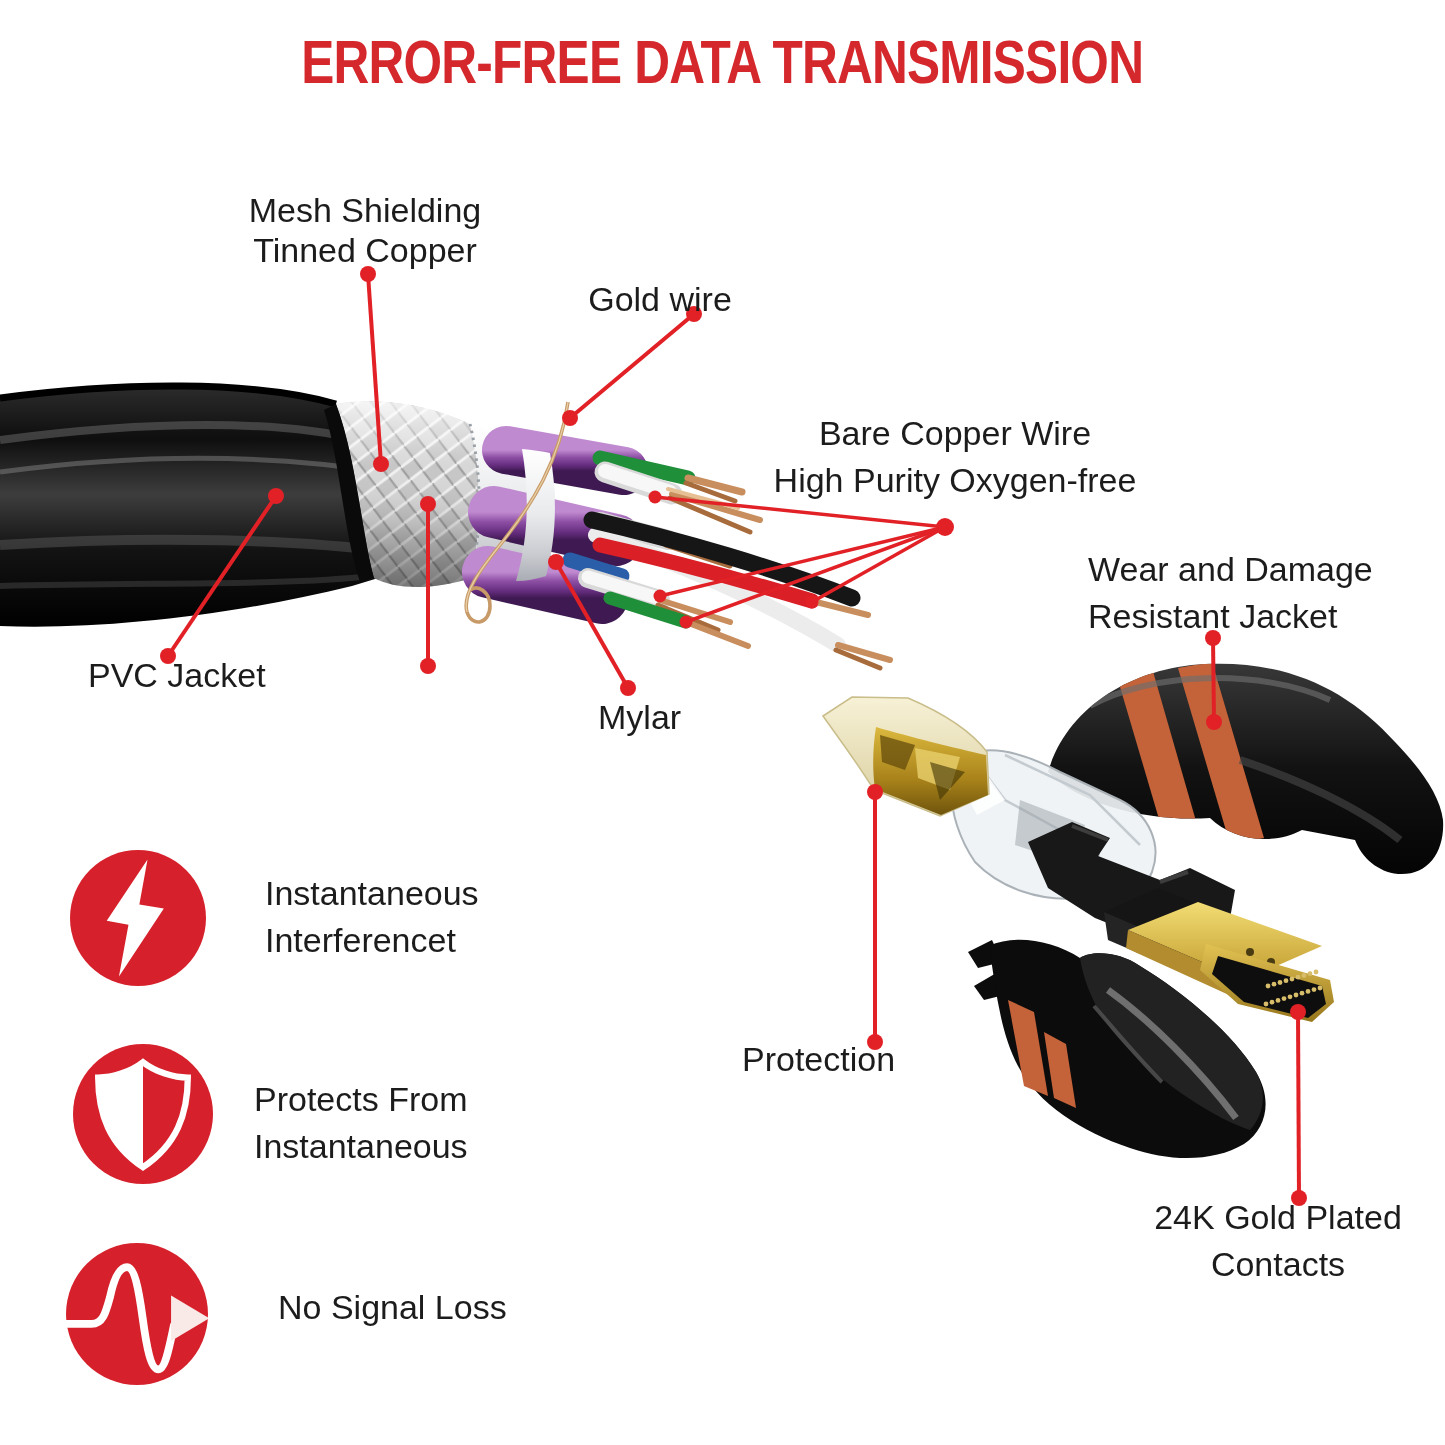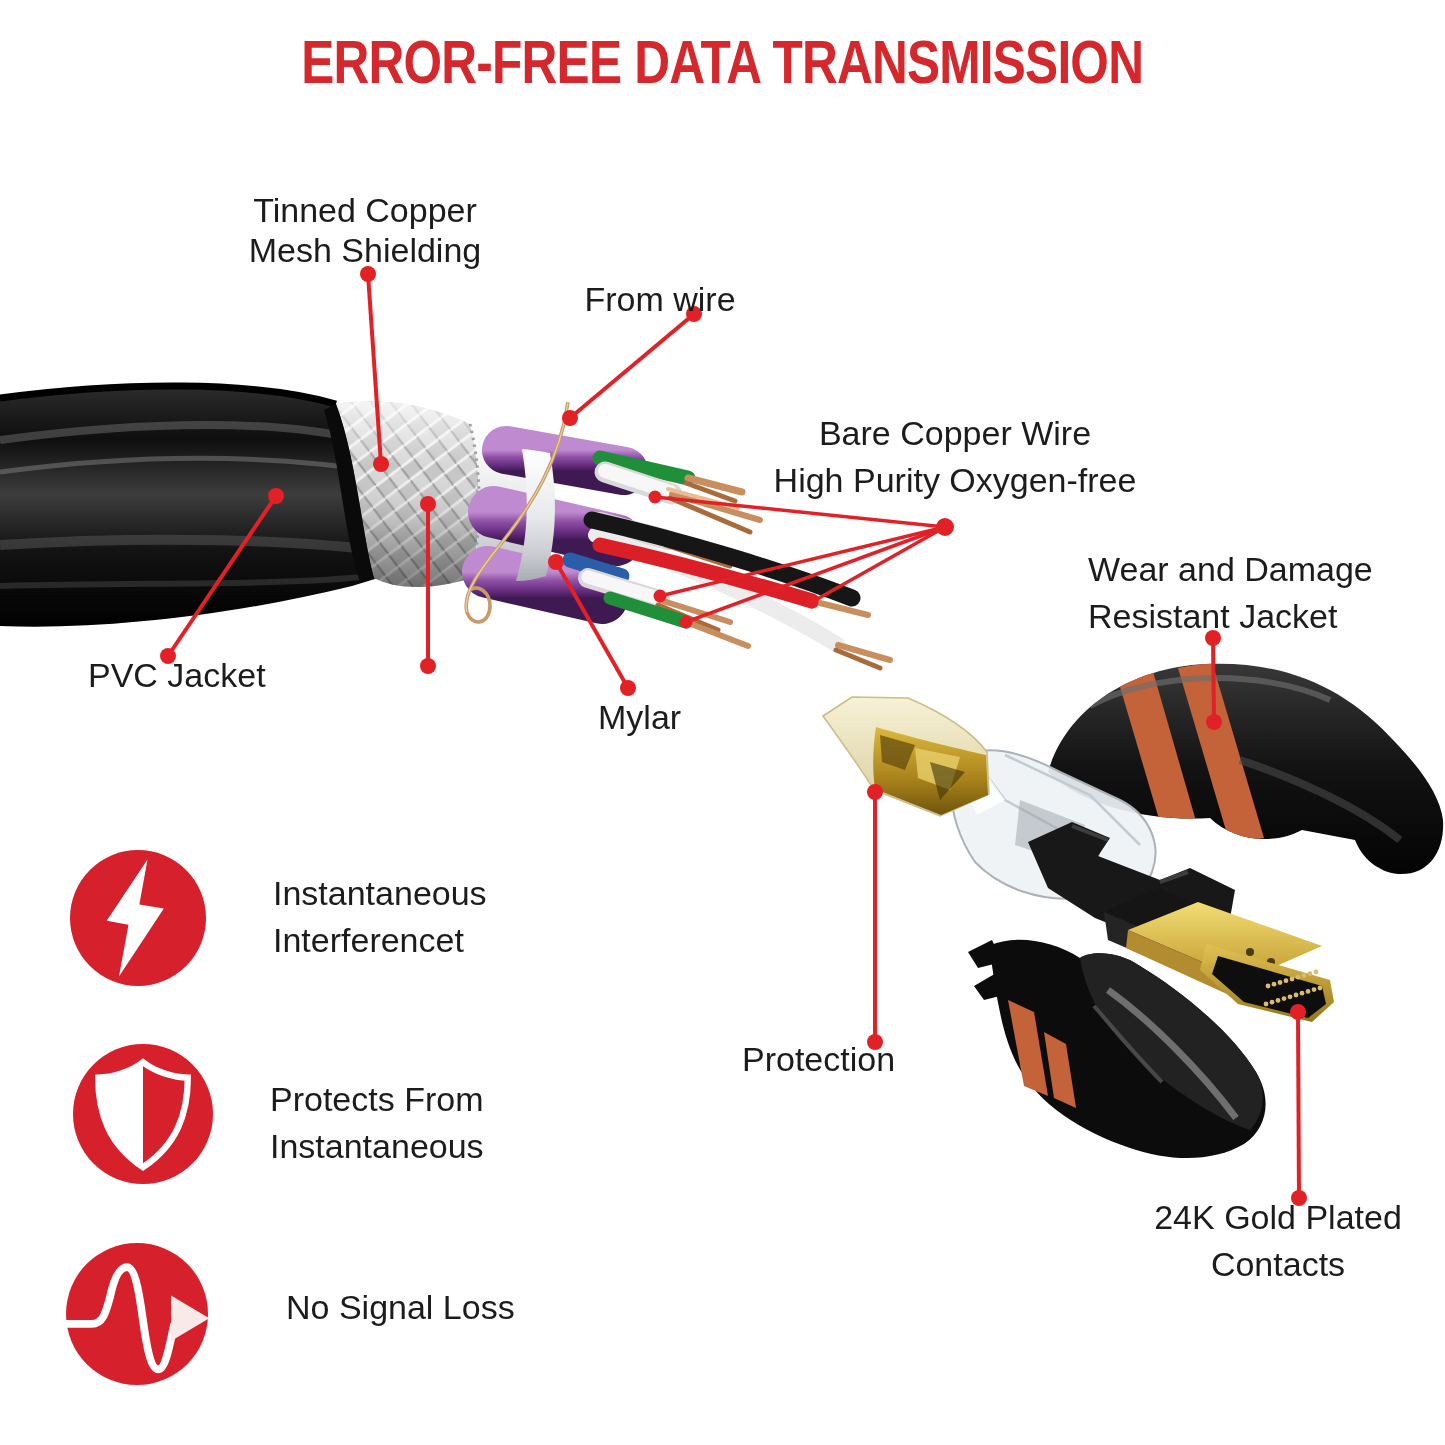--- a/index.html
+++ b/index.html
@@ -8,21 +8,21 @@
   .art{position:absolute;left:0;top:0;width:1445px;height:1445px;}
   .title{position:absolute;top:26px;left:0;width:100%;text-align:center;
          font-weight:bold;font-size:62px;letter-spacing:-1px;white-space:nowrap;
          color:var(--color-title_red,#d5282d);}
   .title-inner{display:inline-block;transform:scaleX(0.8);transform-origin:center;}
   .label{position:absolute;color:var(--color-label_text,#1c1c1c);font-size:34px;
          line-height:47px;white-space:nowrap;}
   .label.centered{transform:translateX(-50%);text-align:center;}
   .label.tight{line-height:40px;}
   .feature-text{position:absolute;color:var(--color-label_text,#1c1c1c);font-size:34px;
-         line-height:47px;white-space:nowrap;margin-left:8px;}
+         line-height:47px;white-space:nowrap;}
   .badge{position:absolute;}
   .icon-circle{fill:var(--color-icon_red,#d6202b);}
   .leader-line{stroke:var(--color-leader_red,#e22127);stroke-width:4;fill:none;}
   .leader-line.thin{stroke-width:3.5;}
   .leader-dot{fill:var(--color-leader_red,#e22127);}
   .stripe{fill:var(--color-stripe_orange,#c4633a);}
 </style>
 </head>
 <body>
 
@@ -285,25 +285,25 @@
           <circle class="leader-dot" cx="1299" cy="1198" r="8"></circle>
       </g>
     </g>
   </svg>
 
   <div class="title">
     <span class="title-inner">ERROR-FREE DATA TRANSMISSION</span>
   </div>
 
   <div class="label centered tight" style="left:365px;top:190px">
+    <div>Mesh Shielding</div>
     <div>Tinned Copper</div>
-    <div>Mesh Shielding</div>
   </div>
   <div class="label centered" style="left:660px;top:276px">
-    <div>From wire</div>
+    <div>Gold wire</div>
   </div>
   <div class="label centered" style="left:955px;top:410px">
     <div>Bare Copper Wire</div>
     <div>High Purity Oxygen-free</div>
   </div>
   <div class="label" style="left:1088px;top:546px">
     <div>Wear and Damage</div>
     <div>Resistant Jacket</div>
   </div>
   <div class="label" style="left:88px;top:652px">
@@ -327,21 +327,21 @@
   <div class="feature-text" style="left:265px;top:870px">
     <div>Instantaneous</div>
     <div>Interferencet</div>
   </div>
 
   <svg class="badge" style="left:73px;top:1044px" width="140" height="140" viewBox="0 0 100 100">
     <circle class="icon-circle" cx="50" cy="50" r="50"></circle>
     <path d="M50,13 C59,20 72,24 82,24 C82,50 74,72 50,88 C26,72 18,50 18,24 C28,24 41,20 50,13 Z" fill="none" stroke="#ffffff" stroke-width="4.5"></path>
     <path d="M50,13 C41,20 28,24 18,24 C18,50 26,72 50,88 Z" fill="#ffffff"></path>
   </svg>
-  <div class="feature-text" style="left:262px;top:1076px">
+  <div class="feature-text" style="left:254px;top:1076px">
     <div>Protects From</div>
     <div>Instantaneous</div>
   </div>
 
   <svg class="badge" style="left:66px;top:1243px" width="142" height="142" viewBox="0 0 100 100">
     <circle class="icon-circle" cx="50" cy="50" r="50"></circle>
     <path d="M0,57 L18,57 C26,57 28,49 31,38 C34,24 38,17 43,17 C48,17 51,31 54,53 C57,75 60,89 65,89 C70,89 73,72 76,58 L79,54" stroke="#ffffff" stroke-width="5.5" fill="none" stroke-linecap="round"></path>
     <path d="M74,37 L101,53 L74,69 Z" fill="#f9e9e7"></path>
   </svg>
   <div class="feature-text" style="left:278px;top:1284px">

